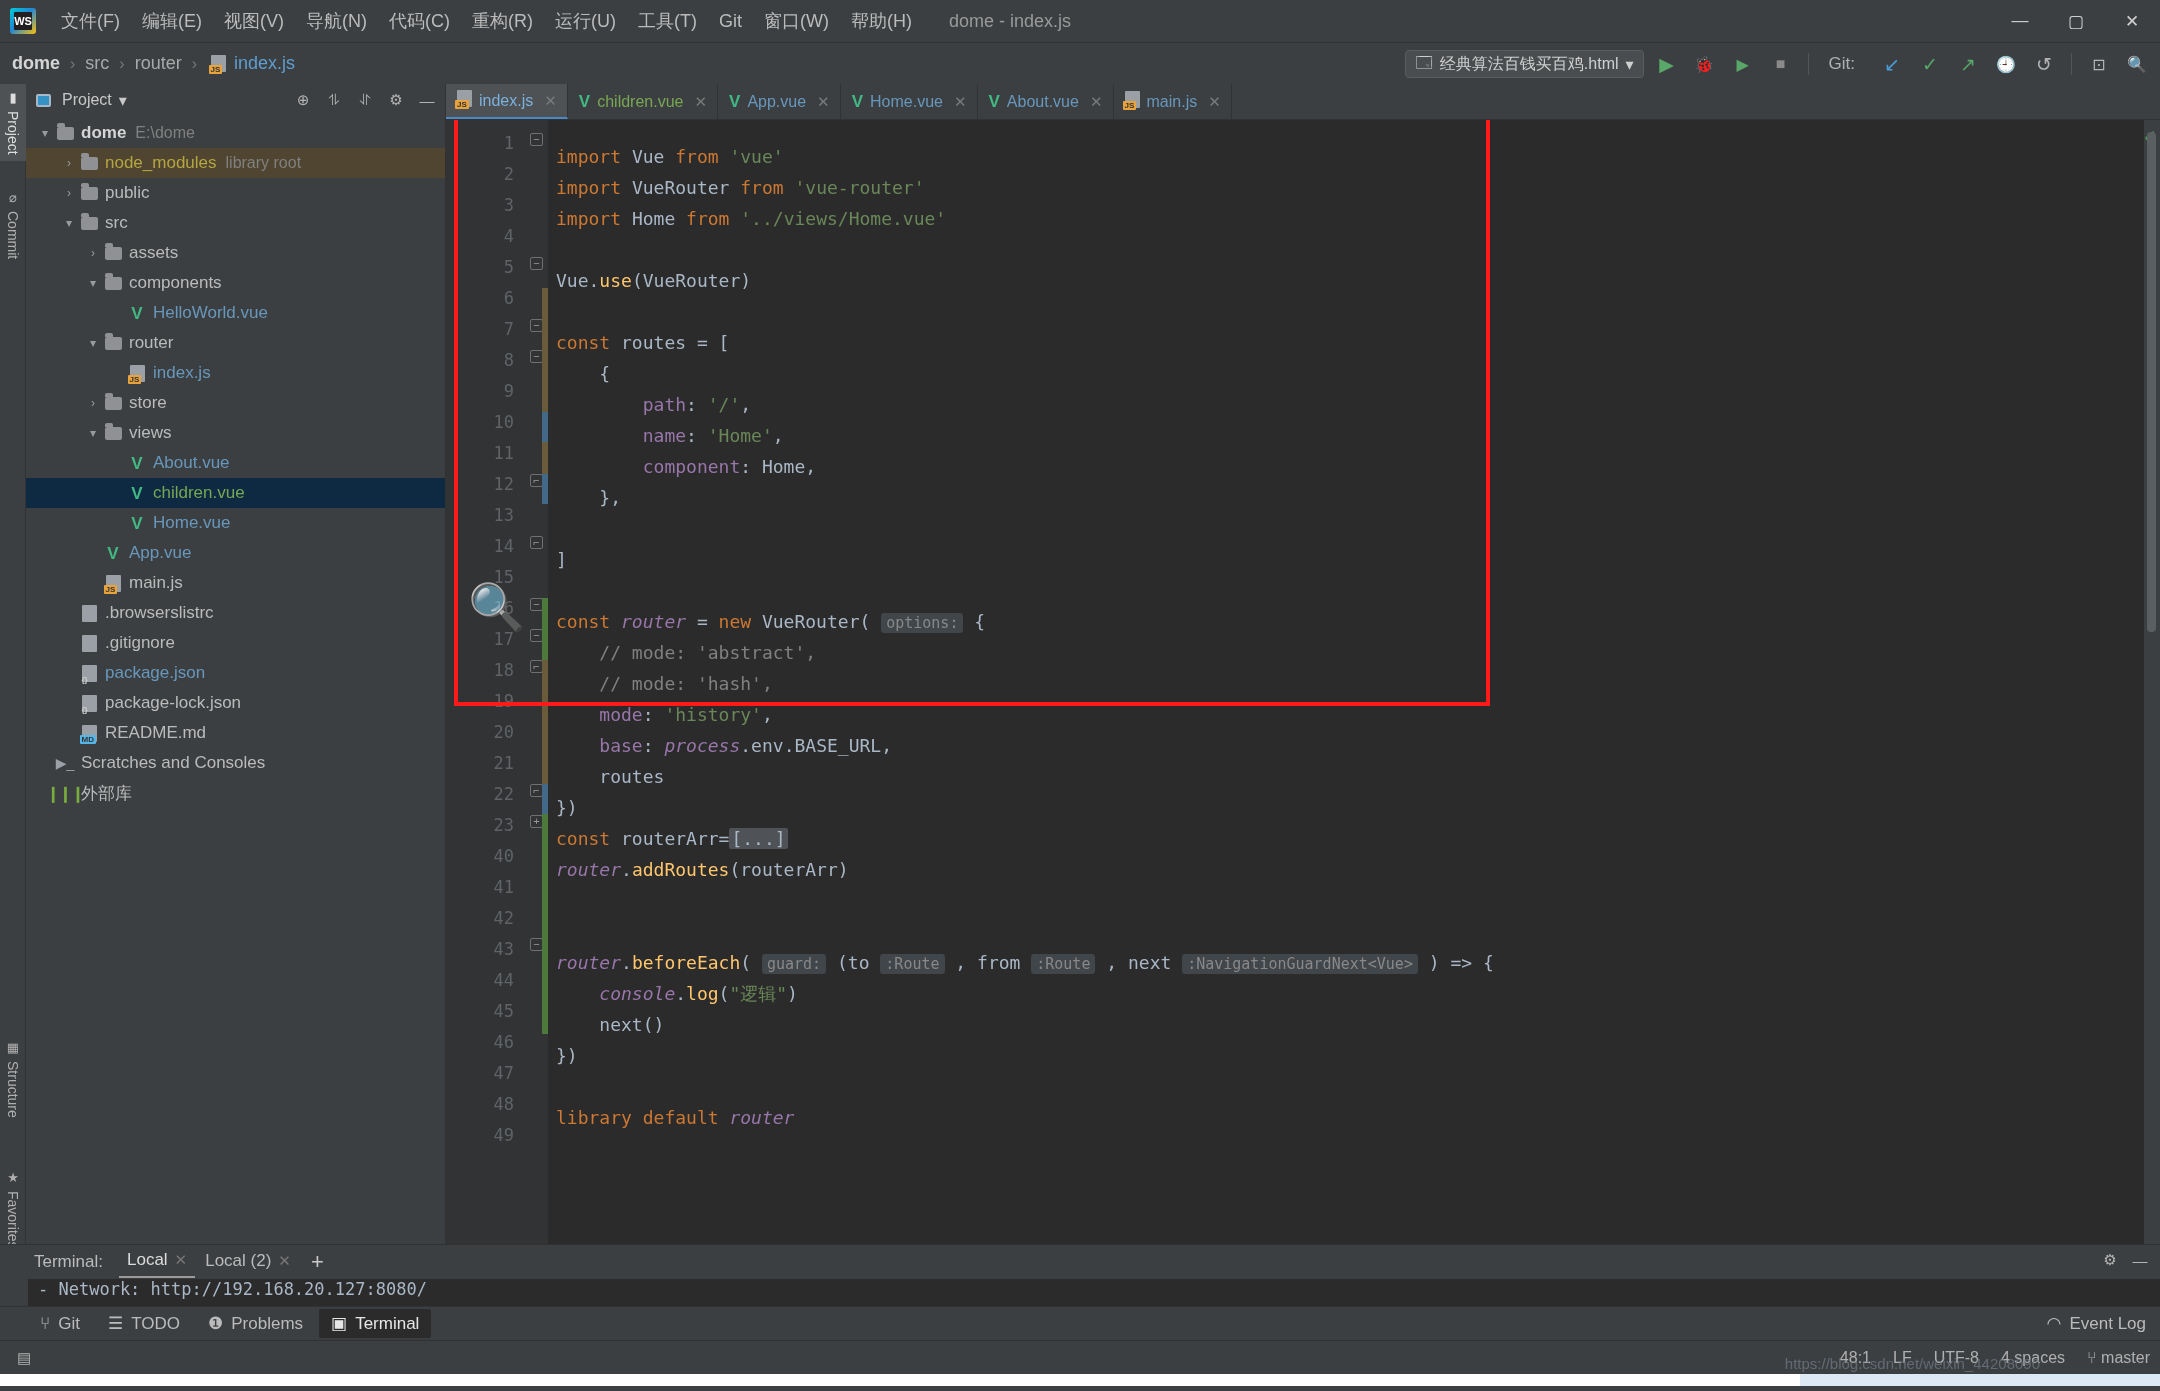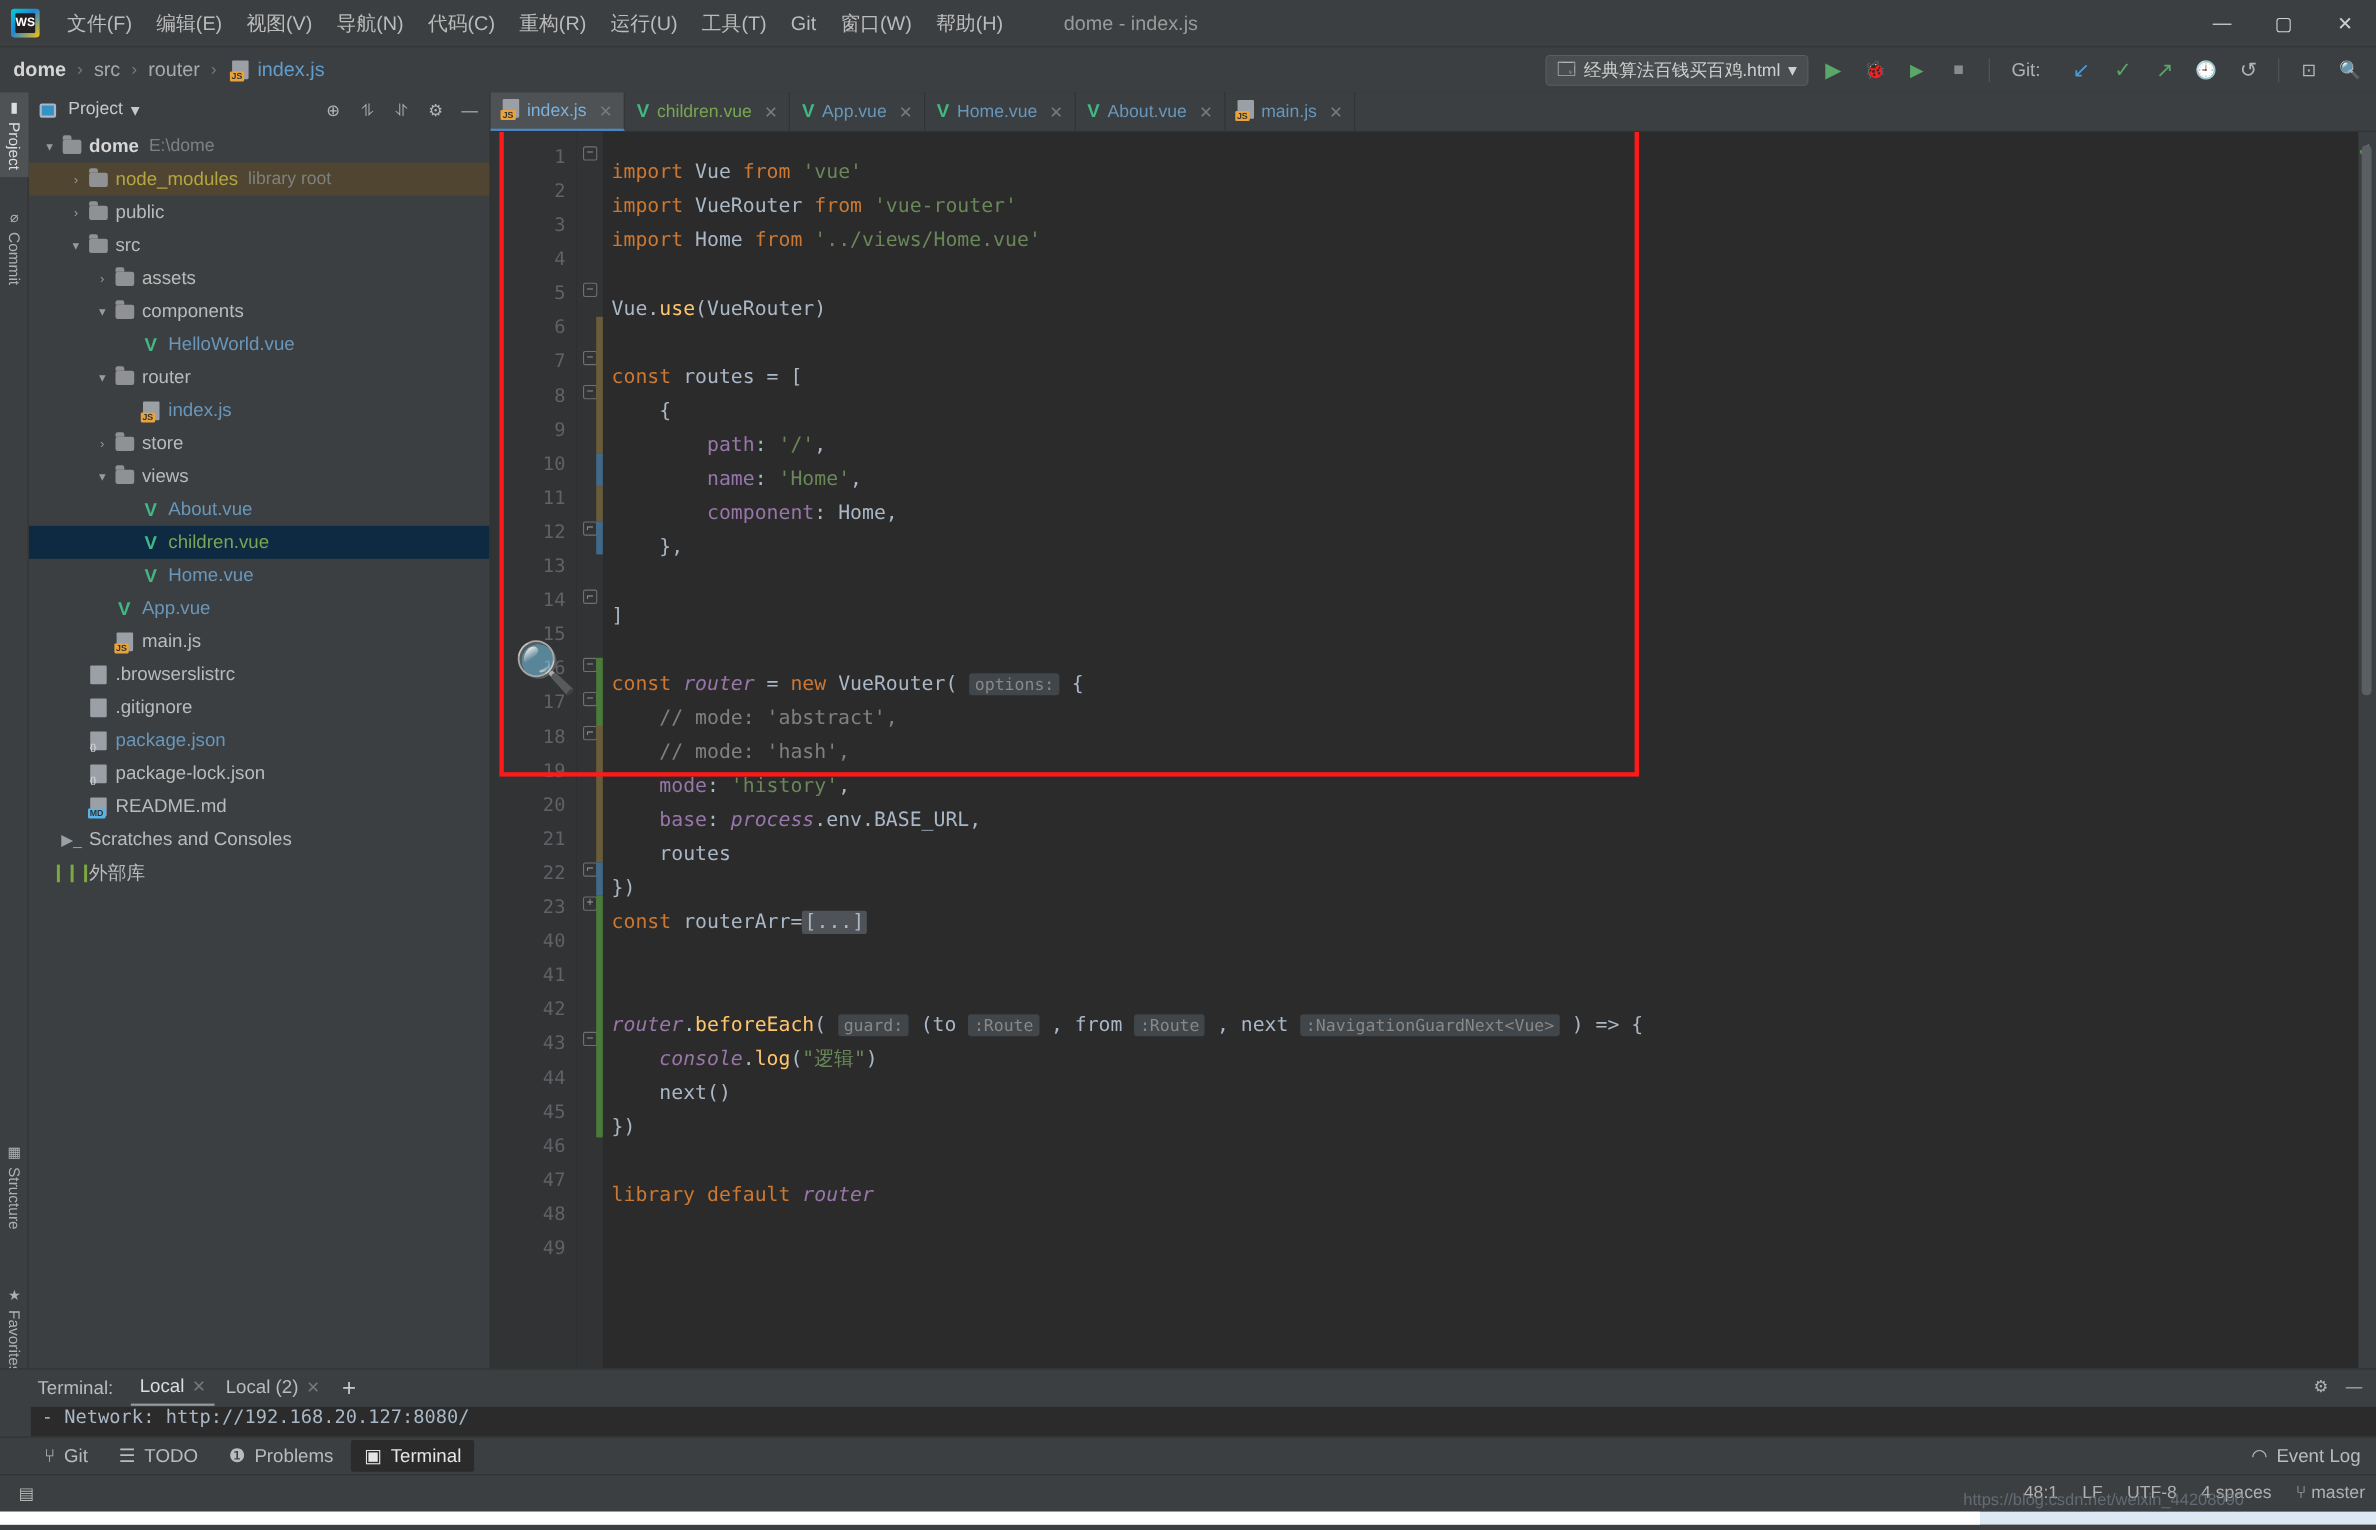--- a/index.html
+++ b/index.html
@@ -24,21 +24,21 @@
   .ws-logo::after {
     content: "WS"; position: absolute; inset: 4px; background: #231f20;
     color: #fff; font-size: 11px; font-weight: bold; line-height: 18px; text-align: center;
     border-radius: 1px;
   }
   .menu { display: flex; align-items: center; }
   .menu-item {
     color: #bbbbbb; font-size: 18px; padding: 3px 11px; white-space: nowrap; cursor: default;
   }
   .win-doc-title {
-    color: #9a9a9a; font-size: 18px; margin-left: 44px; white-space: nowrap;
+    color: #9a9a9a; font-size: 18px; margin-left: 26px; white-space: nowrap;
   }
   .win-ctrls { position: absolute; right: 0; top: 0; height: 42px; display: flex; }
   .win-btn {
     width: 56px; height: 42px; display: flex; align-items: center; justify-content: center;
     color: #cfcfcf; font-size: 17px;
   }
 
   
   .navbar {
     height: 42px; background: #3c3f41; border-top: 1px solid #323232;
@@ -629,20 +629,21 @@
             <div class="cl">]</div>
             <div class="cl"></div>
             <div class="cl"><span class="kw">const</span> <span class="itl">router</span> = <span class="kw">new</span> <span class="def">VueRouter</span>( <span class="hint">options:</span> {</div>
             <div class="cl">    <span class="cmt">// mode: 'abstract',</span></div>
             <div class="cl">    <span class="cmt">// mode: 'hash',</span></div>
             <div class="cl">    <span class="fld">mode</span>: <span class="str">'history'</span>,</div>
             <div class="cl">    <span class="fld">base</span>: <span class="itl">process</span>.<span class="def">env</span>.<span class="def">BASE_URL</span>,</div>
             <div class="cl">    <span class="def">routes</span></div>
             <div class="cl">})</div>
             <div class="cl"><span class="kw">const</span> <span class="def">routerArr</span>=<span class="foldph">[...]</span></div>
+            <div class="cl"><span class="itl">router</span>.<span class="fnc">addRoutes</span>(<span class="def">routerArr</span>)</div>
             <div class="cl"></div>
             <div class="cl"></div>
             <div class="cl"><span class="itl">router</span>.<span class="fnc">beforeEach</span>( <span class="hint">guard:</span> (<span class="def">to</span> <span class="hint">:Route</span> , <span class="def">from</span> <span class="hint">:Route</span> , <span class="def">next</span> <span class="hint">:NavigationGuardNext&lt;Vue&gt;</span> ) =&gt; {</div>
             <div class="cl">    <span class="itl">console</span>.<span class="fnc">log</span>(<span class="str">"逻辑"</span>)</div>
             <div class="cl">    <span class="def">next</span>()</div>
             <div class="cl">})</div>
             <div class="cl"></div>
             <div class="cl"><span class="kw">library</span> <span class="kw">default</span> <span class="itl">router</span></div>
             <div class="cl"></div>
           </div>

